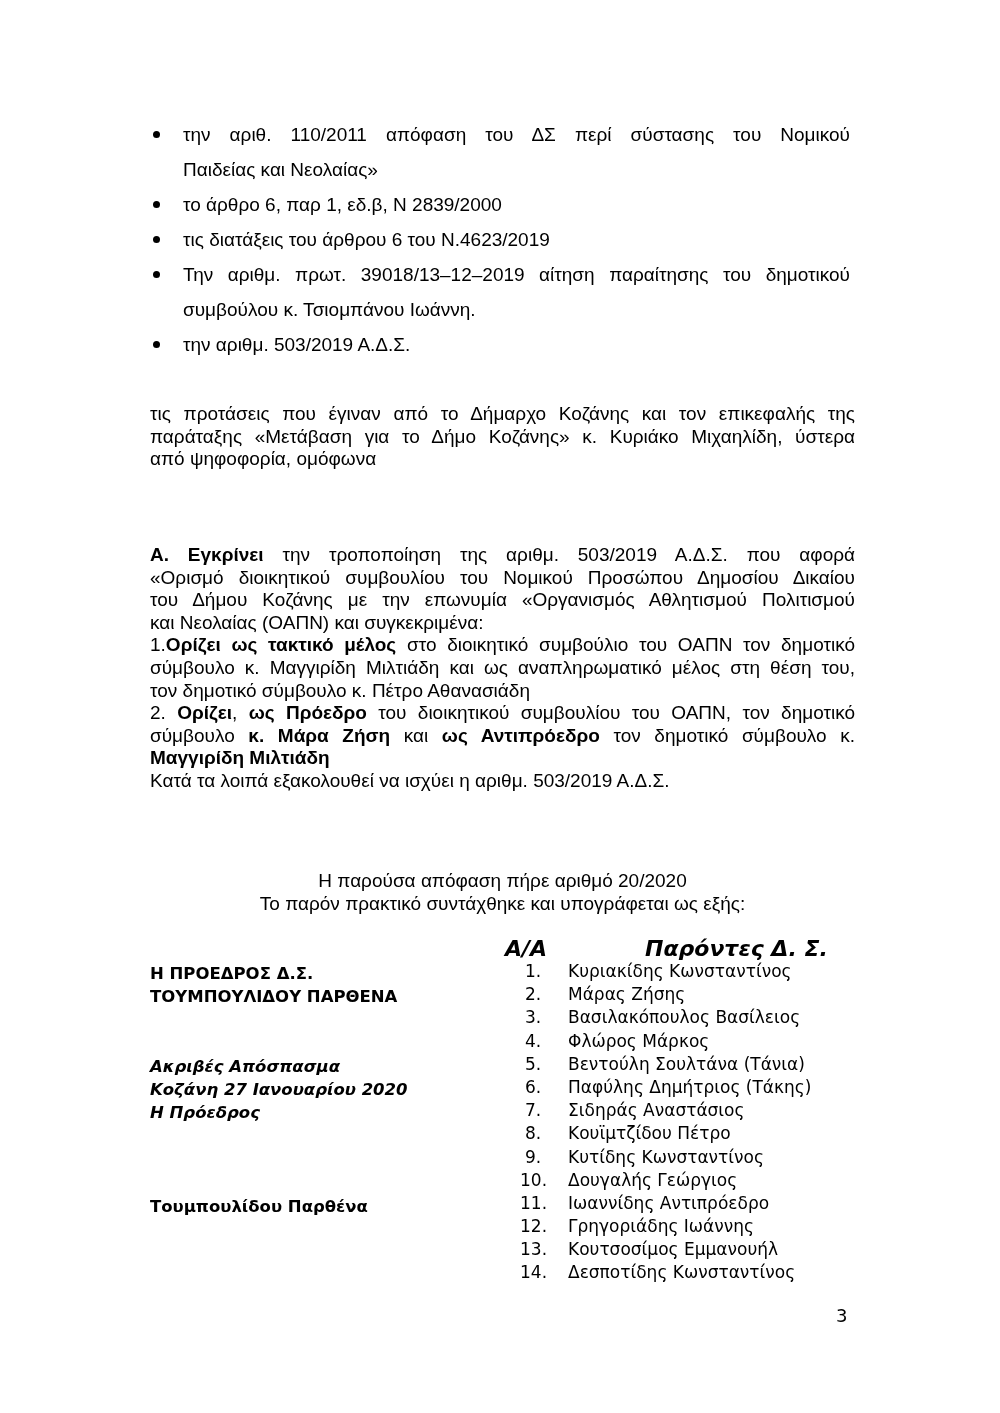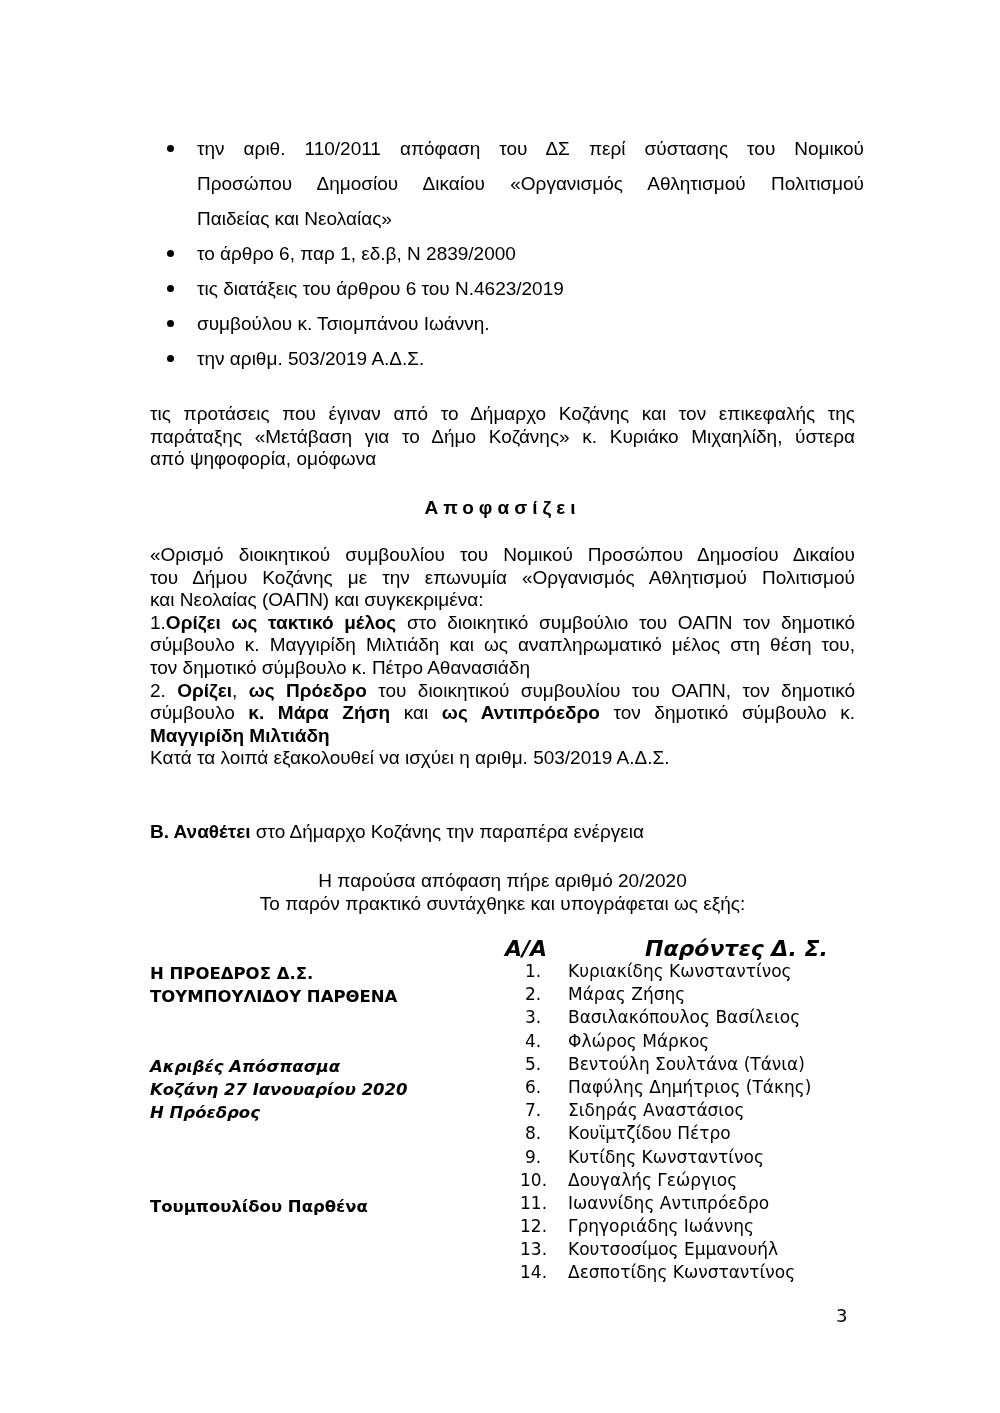--- a/index.html
+++ b/index.html
@@ -20,21 +20,21 @@
       left: 0; top: 0;
       width: 1000px; height: 1413px;
       background: #fff;
     }
     
     .bullets {
       position: absolute;
       left: 150px;
       top: 117px;
       width: 700px;
-      margin: 14px;
+      margin: 0;
       padding: 0;
       list-style: none;
     }
     .bullets li {
       position: relative;
       padding-left: 33px;
       line-height: 35px;
       font-size: 19px;
       text-align: justify;
       text-align-last: left;
@@ -152,67 +152,64 @@
   </style>
 </head>
 <body>
 
 <div class="page">
 
   <ul class="bullets">
     <li>
       <span class="bullet"></span>
       <span class="txt" style="text-align:justify;text-align-last:justify;">την αριθ. 110/2011 απόφαση του ΔΣ περί σύστασης του Νομικού</span>
-      <span class="txt" style="text-align:justify;text-align-last:justify;">Προσώπου Δημοσίου Δικαίου «Οργανισμός Αθλητισμού Πολιτισμού</span>
       <span class="txt">Παιδείας και Νεολαίας»</span>
     </li>
     <li>
       <span class="bullet"></span>
       <span class="txt">το άρθρο 6, παρ 1, εδ.β, Ν 2839/2000</span>
     </li>
     <li>
       <span class="bullet"></span>
       <span class="txt">τις διατάξεις  του άρθρου 6 του Ν.4623/2019</span>
     </li>
     <li>
       <span class="bullet"></span>
+      <span class="txt" style="text-align:justify;text-align-last:justify;">Την αριθμ. πρωτ. 39018/13‒12‒2019 αίτηση παραίτησης του δημοτικού</span>
       <span class="txt">συμβούλου κ. Τσιομπάνου Ιωάννη.</span>
     </li>
     <li>
       <span class="bullet"></span>
       <span class="txt">την αριθμ. 503/2019 Α.Δ.Σ.</span>
     </li>
   </ul>
 
   <div class="block" style="top:403px;">
     <p class="just">τις προτάσεις που έγιναν από το  Δήμαρχο Κοζάνης και τον επικεφαλής της</p>
     <p class="just">παράταξης «Μετάβαση για το Δήμο Κοζάνης» κ. Κυριάκο Μιχαηλίδη, ύστερα</p>
     <p>από ψηφοφορία, ομόφωνα</p>
   </div>
 
-  <div class="heading">Αποφασίζει</div>
 
   <div class="block" style="top:544px;">
+    <p class="just"><b>Α. Εγκρίνει</b><span> την τροποποίηση της αριθμ. 503/2019 Α.Δ.Σ. που αφορά</span></p>
     <p class="just">«Ορισμό διοικητικού συμβουλίου του Νομικού Προσώπου Δημοσίου Δικαίου</p>
     <p class="just">του Δήμου Κοζάνης με την επωνυμία «Οργανισμός Αθλητισμού Πολιτισμού</p>
     <p>και Νεολαίας (ΟΑΠΝ) και συγκεκριμένα:</p>
 
     <p class="just"><span>1.</span><b>Ορίζει ως τακτικό μέλος</b><span> στο διοικητικό συμβούλιο του ΟΑΠΝ τον δημοτικό</span></p>
     <p class="just">σύμβουλο κ. Μαγγιρίδη Μιλτιάδη και ως αναπληρωματικό μέλος στη θέση του,</p>
     <p>τον δημοτικό σύμβουλο κ. Πέτρο Αθανασιάδη</p>
 
     <p class="just"><span>2. </span><b>Ορίζει</b><span>, </span><b>ως Πρόεδρο</b><span> του διοικητικού συμβουλίου του ΟΑΠΝ, τον δημοτικό</span></p>
     <p class="just"><span>σύμβουλο </span><b>κ. Μάρα Ζήση</b><span> και </span><b>ως Αντιπρόεδρο</b><span> τον δημοτικό σύμβουλο κ.</span></p>
     <p><b>Μαγγιρίδη Μιλτιάδη</b></p>
     <p>Κατά τα λοιπά εξακολουθεί να ισχύει η αριθμ. 503/2019 Α.Δ.Σ.</p>
   </div>
 
-  <div class="block" style="top:821px;">
-    <p><b>Β. Αναθέτει</b><span> στο Δήμαρχο Κοζάνης την παραπέρα ενέργεια</span></p>
-  </div>
 
   <div class="center-block">
     <div>Η παρούσα απόφαση πήρε αριθμό 20/2020</div>
     <div>Το παρόν πρακτικό συντάχθηκε και υπογράφεται ως εξής:</div>
   </div>
 
   <div class="sig-left" style="top:962px;">
     <div>Η ΠΡΟΕΔΡΟΣ  Δ.Σ.</div>
     <div>ΤΟΥΜΠΟΥΛΙΔΟΥ ΠΑΡΘΕΝΑ</div>
   </div>

